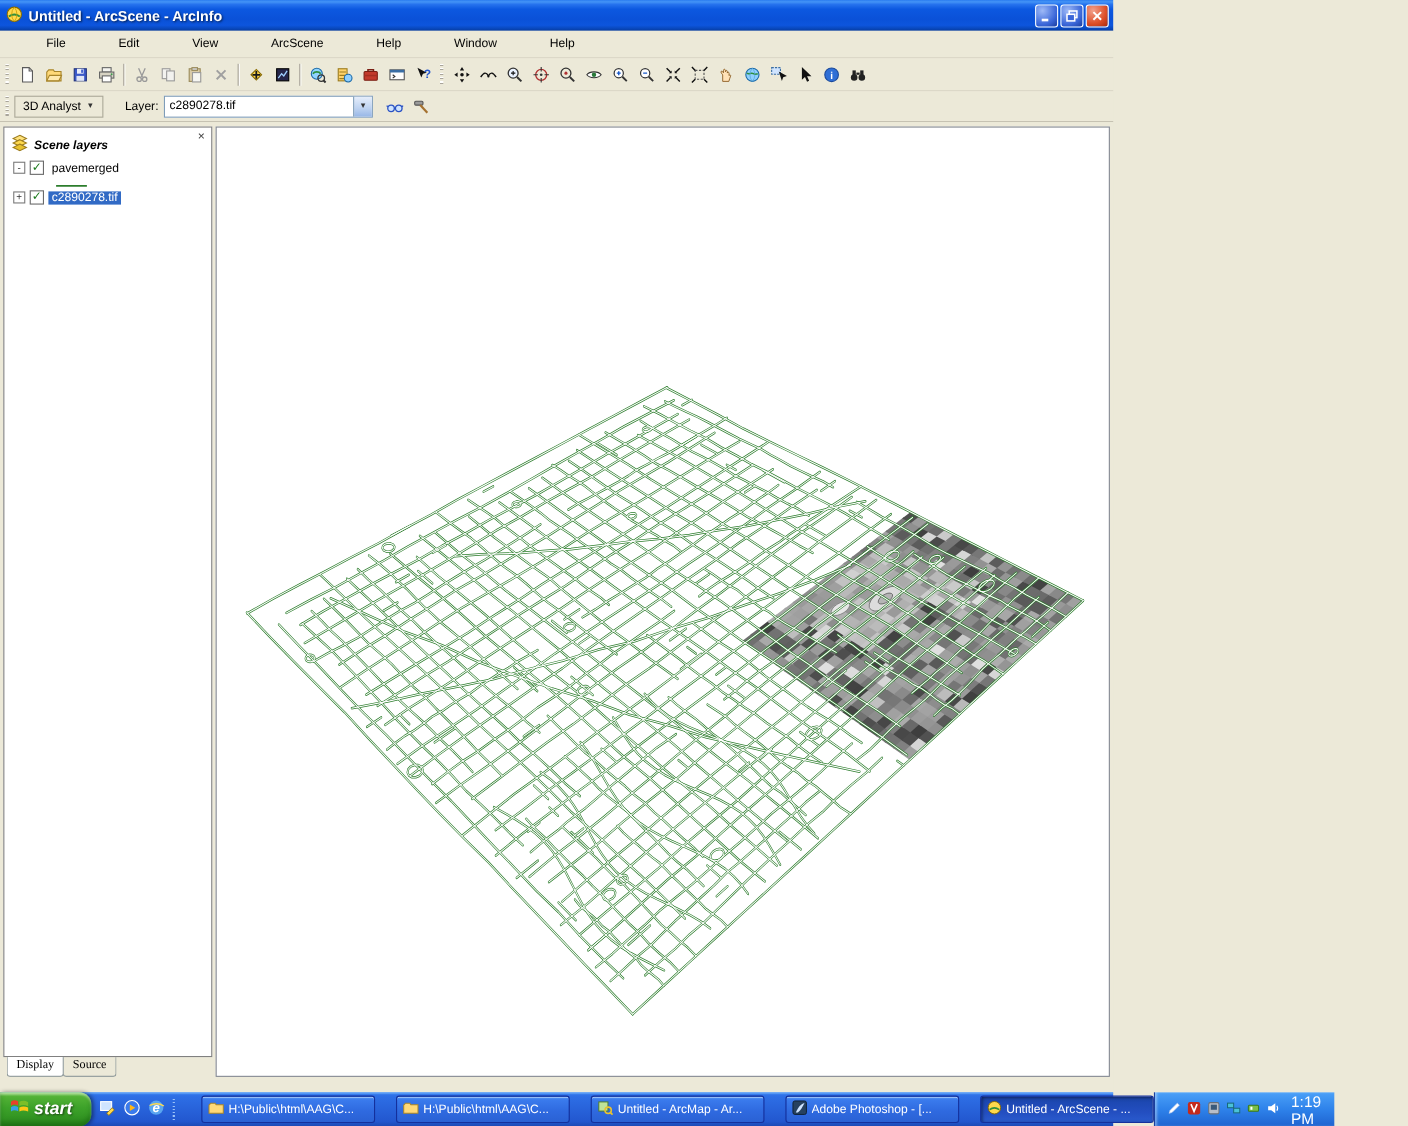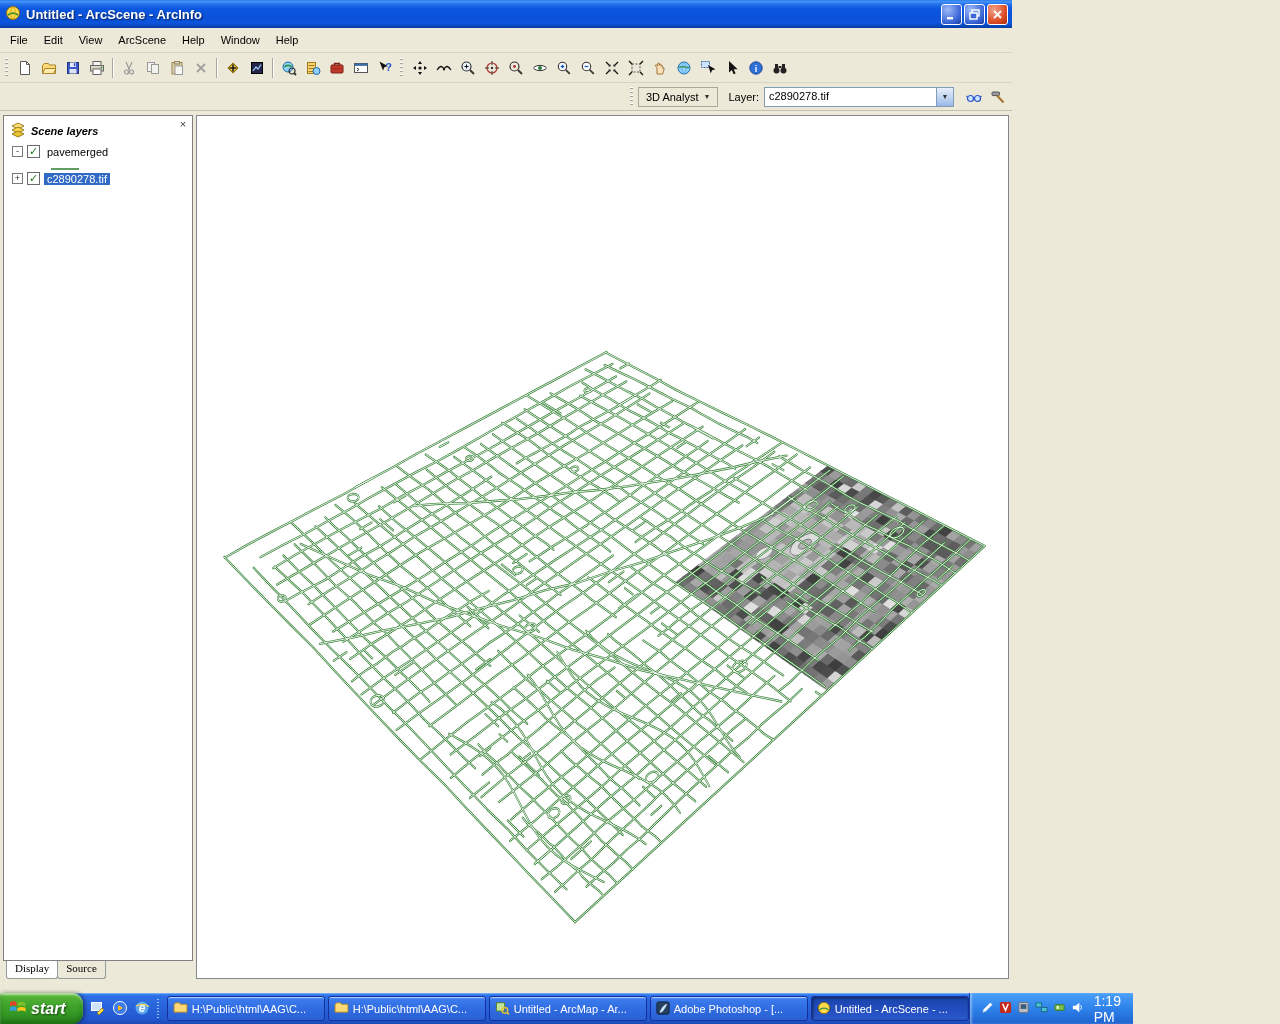--- a/index.html
+++ b/index.html
@@ -11,35 +11,35 @@
 .titlebar{height:28px;flex:0 0 28px;display:flex;align-items:center;gap:5px;padding:0 4px 0 5px;
  background:linear-gradient(to bottom,#2a7cf0 0%,#4494f6 6%,#2673ee 14%,#0c58e0 30%,#0a51d8 62%,#0d55dd 82%,#0846b8 94%,#073a9e 100%);}
 .title-text{color:#fff;font-weight:bold;font-size:13px;flex:1;text-shadow:1px 1px 2px rgba(0,0,0,.65);white-space:nowrap;overflow:hidden;}
 .wbtns{display:flex;gap:2px;}
 .wbtn{width:21px;height:21px;border:1px solid #fff;border-radius:3px;display:flex;align-items:center;justify-content:center;}
 .wbtn.blue{background:radial-gradient(circle at 30% 25%,#9db9f7,#3a66d8 65%,#1a3c9c);}
 .wbtn.red{background:radial-gradient(circle at 30% 25%,#f2a18c,#dd4f28 60%,#a82a0c);}
 
 
 .menubar{height:25px;flex:0 0 25px;display:flex;align-items:center;background:#ece9d8;border-bottom:1px solid #d8d4c4;padding-left:2px;}
-.menu-item{padding:3px 8px;cursor:default;}
+.menu-item{padding:3px 8px;cursor:default;margin-left:32px;}
 
 
 .toolbar{display:flex;align-items:center;background:#ece9d8;padding:1px 2px;}
 .tb1{height:30px;flex:0 0 30px;border-bottom:1px solid #d8d4c4;}
-.tb2{height:28px;flex:0 0 28px;border-bottom:1px solid #c6c2b2;justify-content:flex-end;}
+.tb2{height:28px;flex:0 0 28px;border-bottom:1px solid #c6c2b2;}
 .grip{width:5px;height:20px;margin:0 4px 0 2px;
  background:repeating-linear-gradient(to bottom,#fff 0 1px,#a8a49a 1px 2px,transparent 2px 4px);
  background-size:3px 100%;background-repeat:no-repeat;background-position:1px 0;}
 .sep{width:2px;height:20px;margin:0 3px;border-left:1px solid #a8a49a;border-right:1px solid #fff;}
 .tbtn{width:24px;height:24px;display:flex;align-items:center;justify-content:center;border:1px solid transparent;border-radius:2px;}
 .tbtn svg{display:block;}
 .menu-btn{display:flex;align-items:center;gap:5px;padding:3px 7px;border:1px solid #aca899;background:#ece9d8;margin-right:8px;}
 .dd-arrow{font-size:7px;line-height:1;color:#333;}
-.layer-label{margin:0 5px 0 2px;}
+.layer-label{margin:0 5px 0 12px;}
 .combo{width:190px;height:20px;background:#fff;border:1px solid #7f9db9;display:flex;align-items:stretch;margin-right:8px;}
 .combo-text{flex:1;padding:2px 4px;white-space:nowrap;overflow:hidden;}
 .combo-btn{width:17px;display:flex;align-items:center;justify-content:center;background:linear-gradient(to bottom,#e6eefb,#bcd1f0 60%,#98b7e6);border-left:1px solid #7f9db9;}
 
 
 .main{flex:1;display:flex;background:#ece9d8;padding:4px 3px 14px 0;min-height:0;}
 .toc-area{width:196px;flex:0 0 196px;display:flex;flex-direction:column;padding:0 3px 0 3px;min-height:0;}
 .toc-box{flex:1;background:#fff;border:1px solid #808080;position:relative;overflow:hidden;}
 .toc-close{position:absolute;top:1px;right:2px;width:14px;height:13px;font-size:11px;line-height:12px;text-align:center;color:#444;border:1px solid transparent;}
 .toc-header-row{display:flex;align-items:center;gap:5px;padding:6px 4px 3px 6px;font-weight:bold;font-style:italic;}
@@ -63,21 +63,21 @@
 .start{height:31px;padding:0 17px 0 9px;display:flex;align-items:center;gap:4px;
  background:linear-gradient(to bottom,#88d168 0%,#53b336 12%,#3da22a 45%,#339623 72%,#2d8c1e 100%);
  border-radius:0 11px 11px 0;
  box-shadow:2px 0 4px rgba(0,0,0,.45),inset 0 2px 2px rgba(255,255,255,.4),inset 0 -4px 5px rgba(0,60,0,.35);
  color:#fff;font-weight:bold;font-style:italic;font-size:16px;text-shadow:1px 1px 2px rgba(0,0,0,.55);}
 .qlaunch{display:flex;align-items:center;gap:6px;padding:0 7px;}
 .ql-sep{width:4px;height:20px;background:repeating-linear-gradient(to bottom,#9cc3f8 0 1px,transparent 1px 3px);background-size:2px 100%;background-repeat:no-repeat;background-position:1px 0;}
 .tasks{display:flex;align-items:center;gap:3px;}
 .task-btn{width:158px;height:25px;border:1px solid #14309c;border-radius:3px;display:flex;align-items:center;gap:4px;padding:0 5px;
  background:linear-gradient(to bottom,#5b9cf5 0%,#3a7bed 12%,#2f6ae0 55%,#2a61d4 100%);
- box-shadow:inset 0 1px 0 rgba(255,255,255,.5);color:#fff;}
+ box-shadow:inset 0 1px 0 rgba(255,255,255,.5);color:#fff;margin-left:16px;}
 .task-btn.active{background:linear-gradient(to bottom,#1a45ab 0%,#234ec0 60%,#2a5bce 100%);box-shadow:inset 1px 1px 3px rgba(0,0,0,.5);}
 .task-label{white-space:nowrap;overflow:hidden;font-size:11px;}
 .tray{height:31px;margin-left:auto;display:flex;align-items:center;gap:5px;padding:0 12px 0 11px;
  background:linear-gradient(to bottom,#4aa0f8 0%,#2e82ea 50%,#1e63d0 100%);
  border-left:1px solid #1b3f9c;box-shadow:inset 2px 0 2px rgba(255,255,255,.35);color:#fff;}
 .clock{margin-left:5px;font-size:14px;}
 </style>
 </head>
 <body>
 

